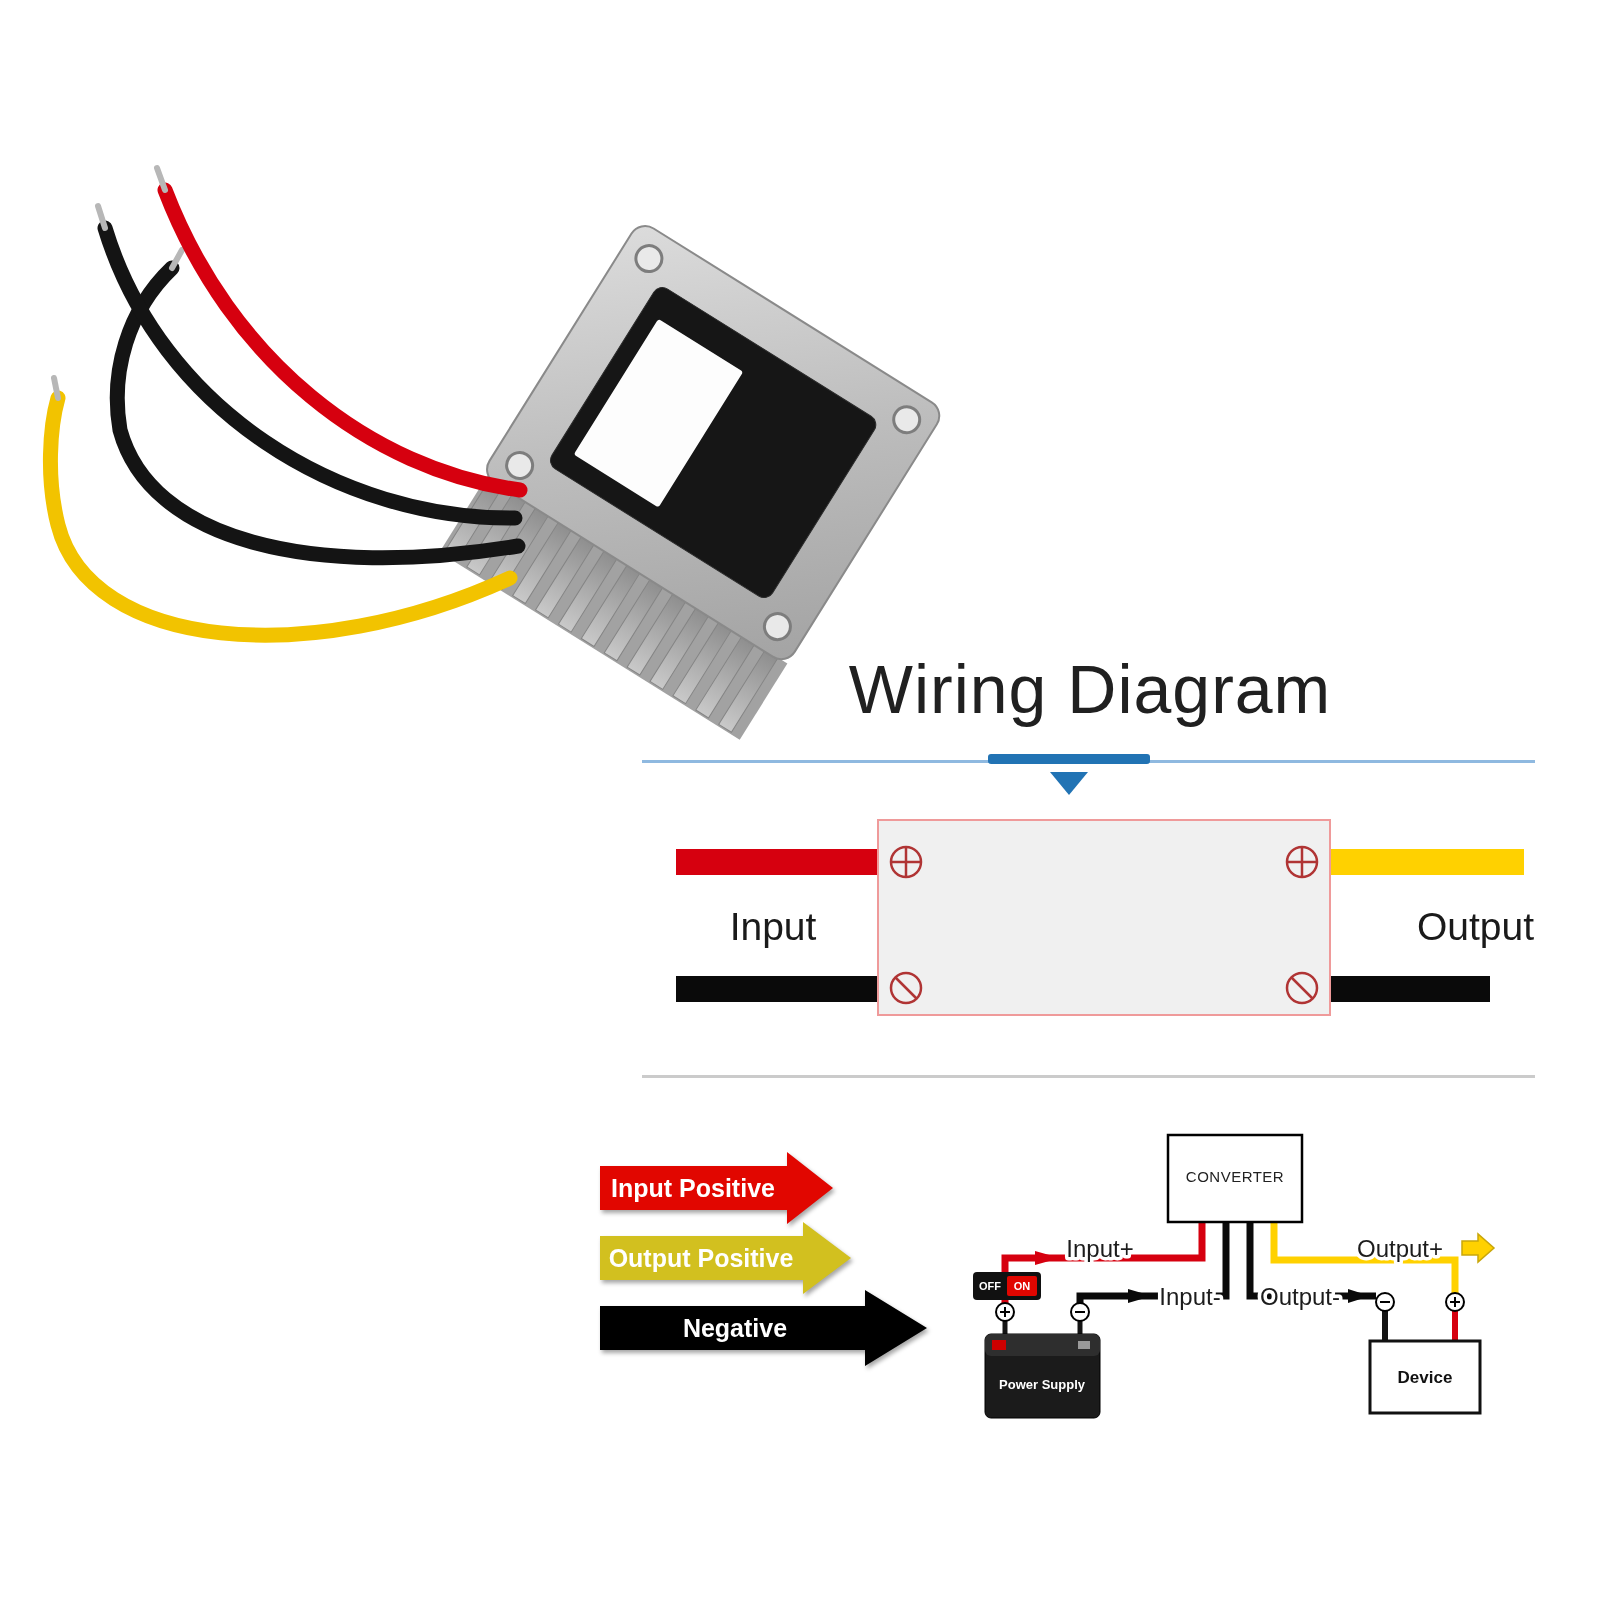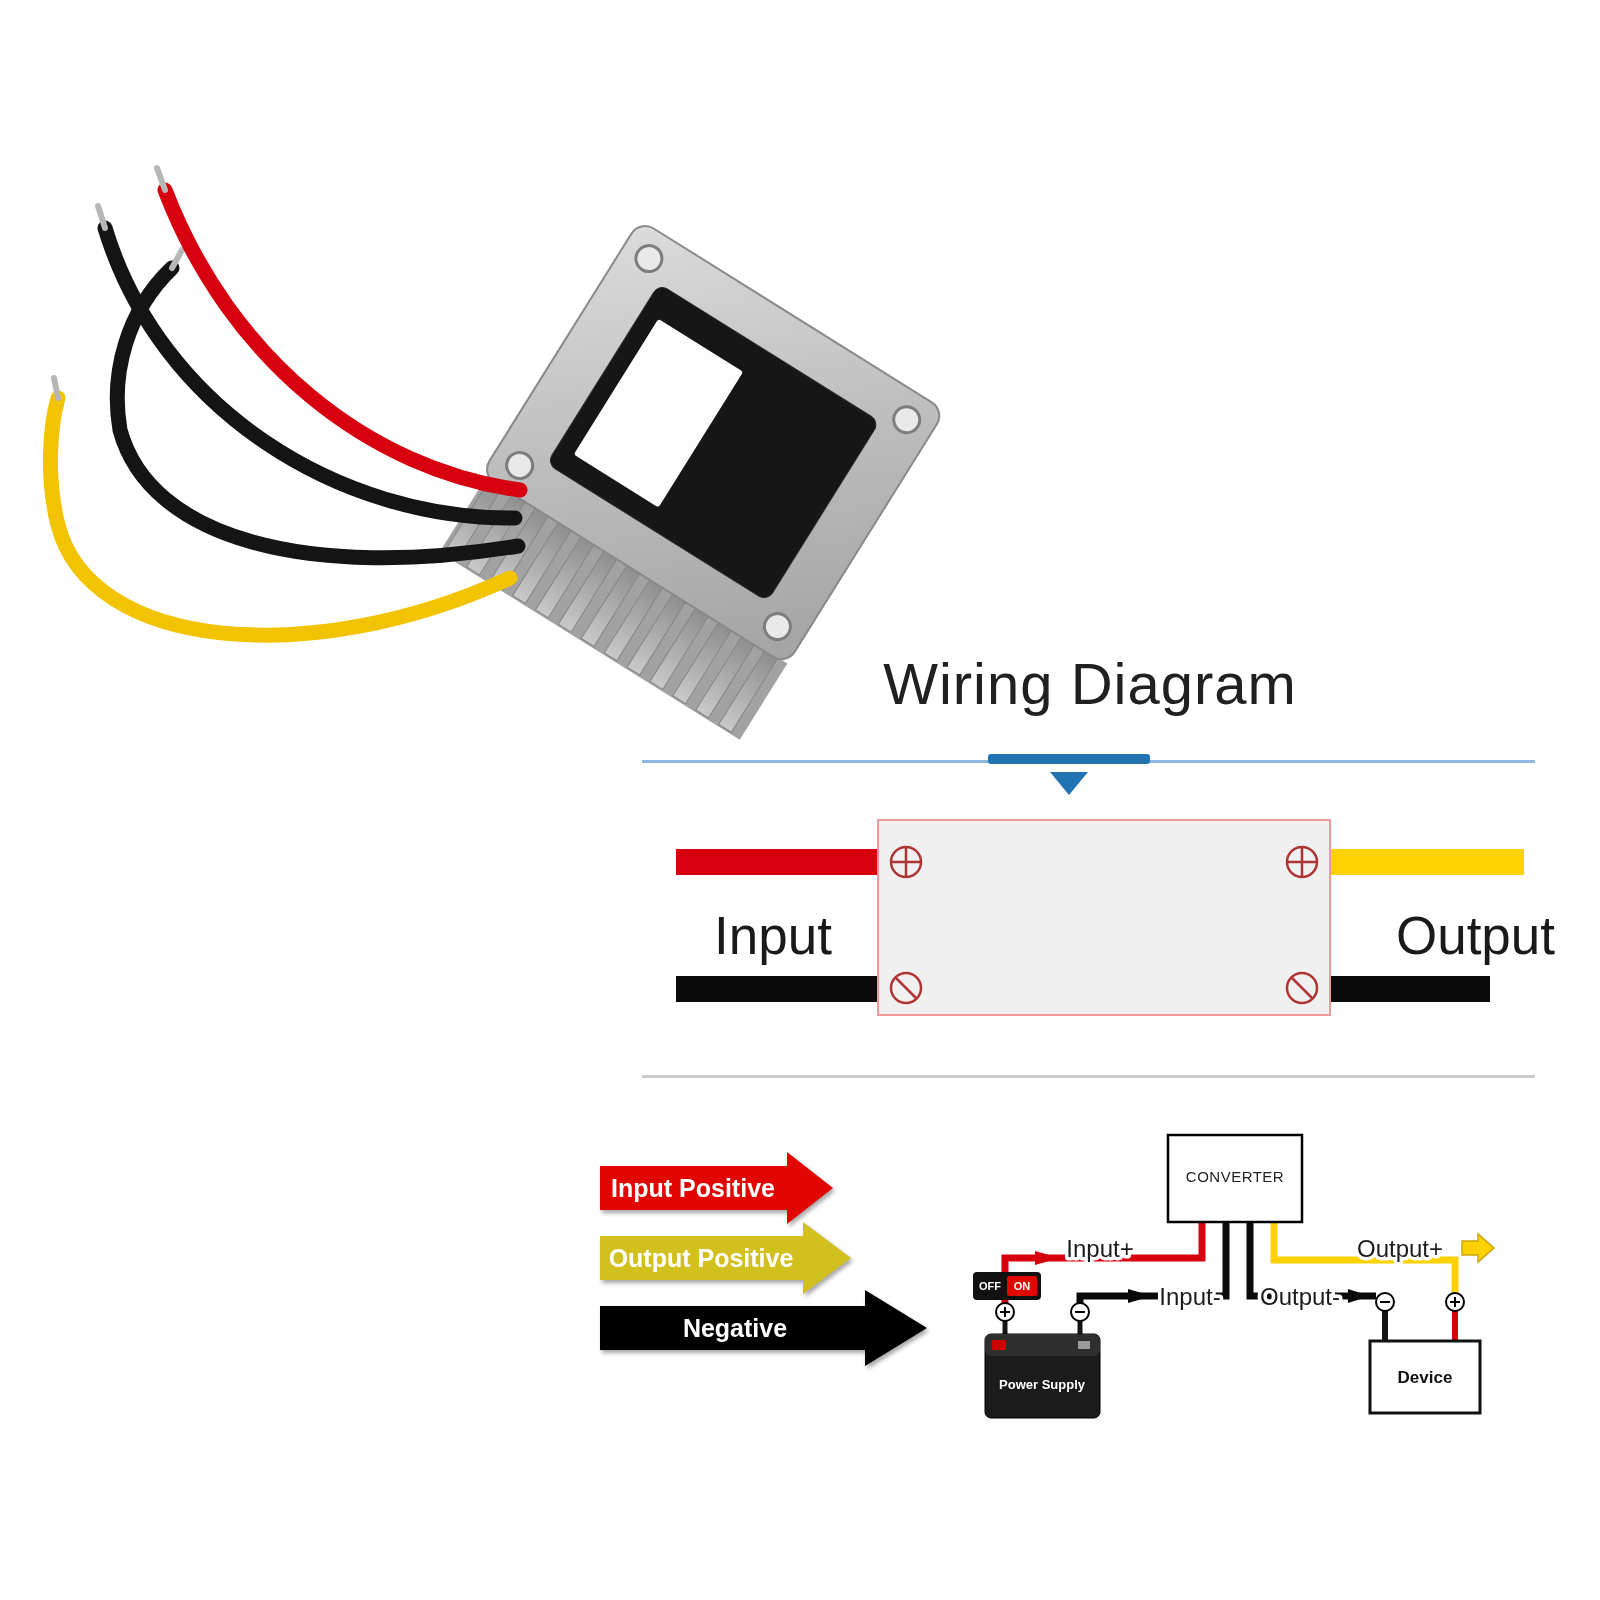--- a/index.html
+++ b/index.html
@@ -3,30 +3,30 @@
 <meta charset="utf-8">
 <style>
   html,body{margin:0;padding:0;background:#fff;}
   .canvas{
     position:relative;width:1600px;height:1600px;background:#ffffff;
     font-family:"Liberation Sans", sans-serif;overflow:hidden;
   }
   .abs{position:absolute;}
   .page-title{
     left:640px;top:650px;width:900px;text-align:center;
-    font-size:58px;color:#202020;letter-spacing:1px;
+    font-size:68px;color:#202020;letter-spacing:1px;
   }
   .thin-blue{left:642px;top:760px;width:893px;height:3px;background:#8fb9e0;}
   .thick-blue{left:988px;top:754px;width:162px;height:10px;background:#2173b4;border-radius:3px;}
   .blue-tri{
     left:1050px;top:772px;width:0;height:0;
     border-left:19px solid transparent;border-right:19px solid transparent;
     border-top:23px solid #2173b4;
   }
-  .io-label{font-size:53px;color:#1a1a1a;text-align:center;}
+  .io-label{font-size:39px;color:#1a1a1a;text-align:center;}
   .gray-divider{left:642px;top:1075px;width:893px;height:3px;background:#cbcbcb;}
   svg text{font-family:"Liberation Sans", sans-serif;}
   .halo{paint-order:stroke;stroke:#ffffff;stroke-width:7px;stroke-linejoin:round;}
   .legend-text{fill:#ffffff;font-weight:bold;font-size:25px;}
   .circ-label{fill:#1c1c1c;font-size:24px;}
   .shadowed{filter:drop-shadow(2px 3px 2px rgba(0,0,0,0.35));}
 </style>
 </head>
 <body>
 

